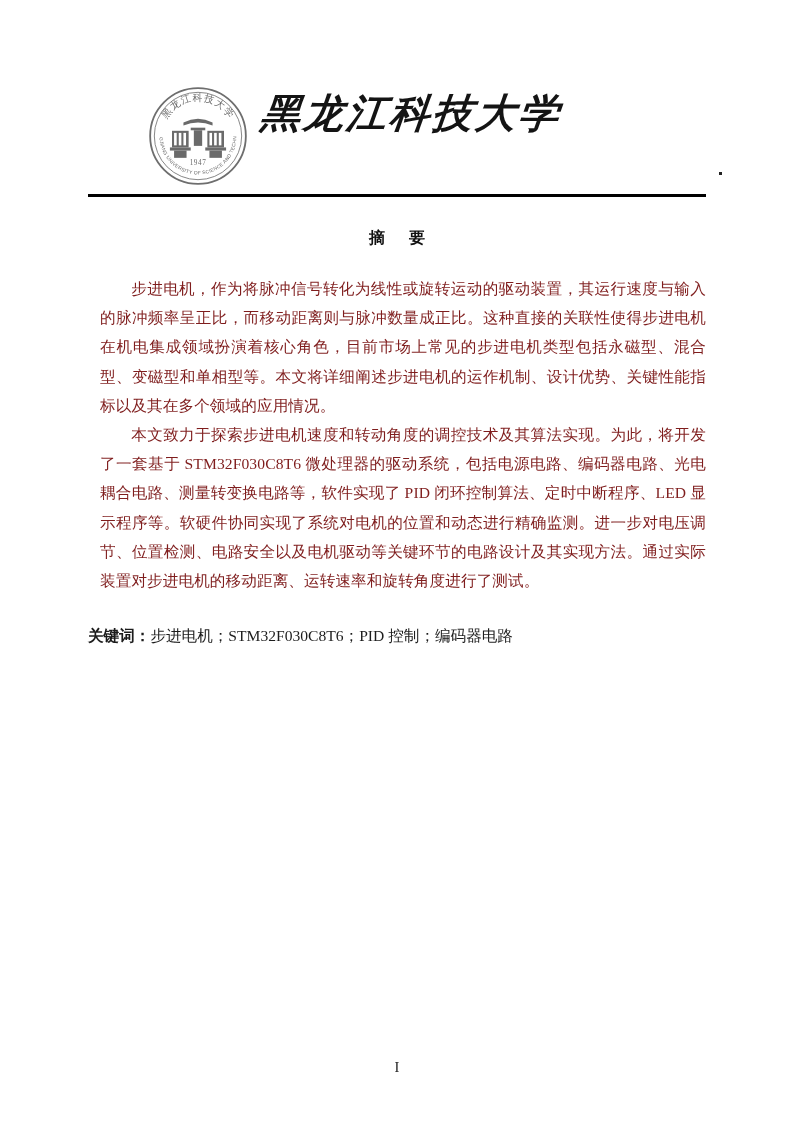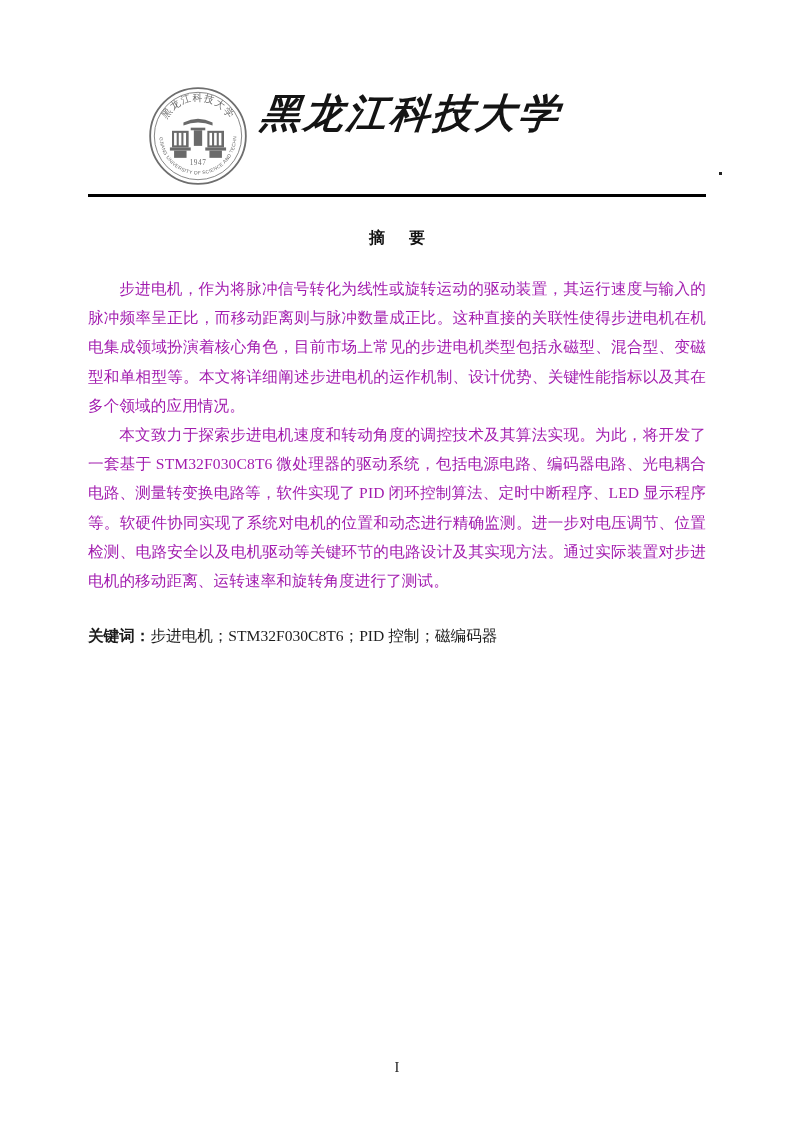--- a/index.html
+++ b/index.html
@@ -112,22 +112,22 @@
     margin: 12px 0 20px 0;
     line-height: 32px;
   }
 
   .para {
     font-size: 15.6px;
     line-height: 29.2px;
     text-align: justify;
     text-justify: inter-ideograph;
     text-indent: 2em;
-    margin: 0 0 0 0;
-    color: #a21caf;
+    margin: 0 0 0 12px;
+    color: #7f1d1d;
     letter-spacing: 0.1px;
   }
 
   .keywords {
     font-size: 15.6px;
     line-height: 29.2px;
     margin-top: 26px;
     color: #1c1c1c;
     text-indent: 0;
   }
@@ -207,21 +207,21 @@
   <div class="content">
 
     <div class="abstract-title">摘 要</div>
 
     <p class="para">步进电机，作为将脉冲信号转化为线性或旋转运动的驱动装置，其运行速度与输入的脉冲频率呈正比，而移动距离则与脉冲数量成正比。这种直接的关联性使得步进电机在机电集成领域扮演着核心角色，目前市场上常见的步进电机类型包括永磁型、混合型、变磁型和单相型等。本文将详细阐述步进电机的运作机制、设计优势、关键性能指标以及其在多个领域的应用情况。</p>
 
     <p class="para">本文致力于探索步进电机速度和转动角度的调控技术及其算法实现。为此，将开发了一套基于 STM32F030C8T6 微处理器的驱动系统，包括电源电路、编码器电路、光电耦合电路、测量转变换电路等，软件实现了 PID 闭环控制算法、定时中断程序、LED 显示程序等。软硬件协同实现了系统对电机的位置和动态进行精确监测。进一步对电压调节、位置检测、电路安全以及电机驱动等关键环节的电路设计及其实现方法。通过实际装置对步进电机的移动距离、运转速率和旋转角度进行了测试。</p>
 
 
     <p class="keywords">
-      <span class="kw-label">关键词：</span><span>步进电机；STM32F030C8T6；PID 控制；磁编码器</span>
+      <span class="kw-label">关键词：</span><span>步进电机；STM32F030C8T6；PID 控制；编码器电路</span>
     </p>
   </div>
 
   <div class="footer">
     <span class="page-number">I</span>
   </div>
 
 </div>
 
 </body></html>

